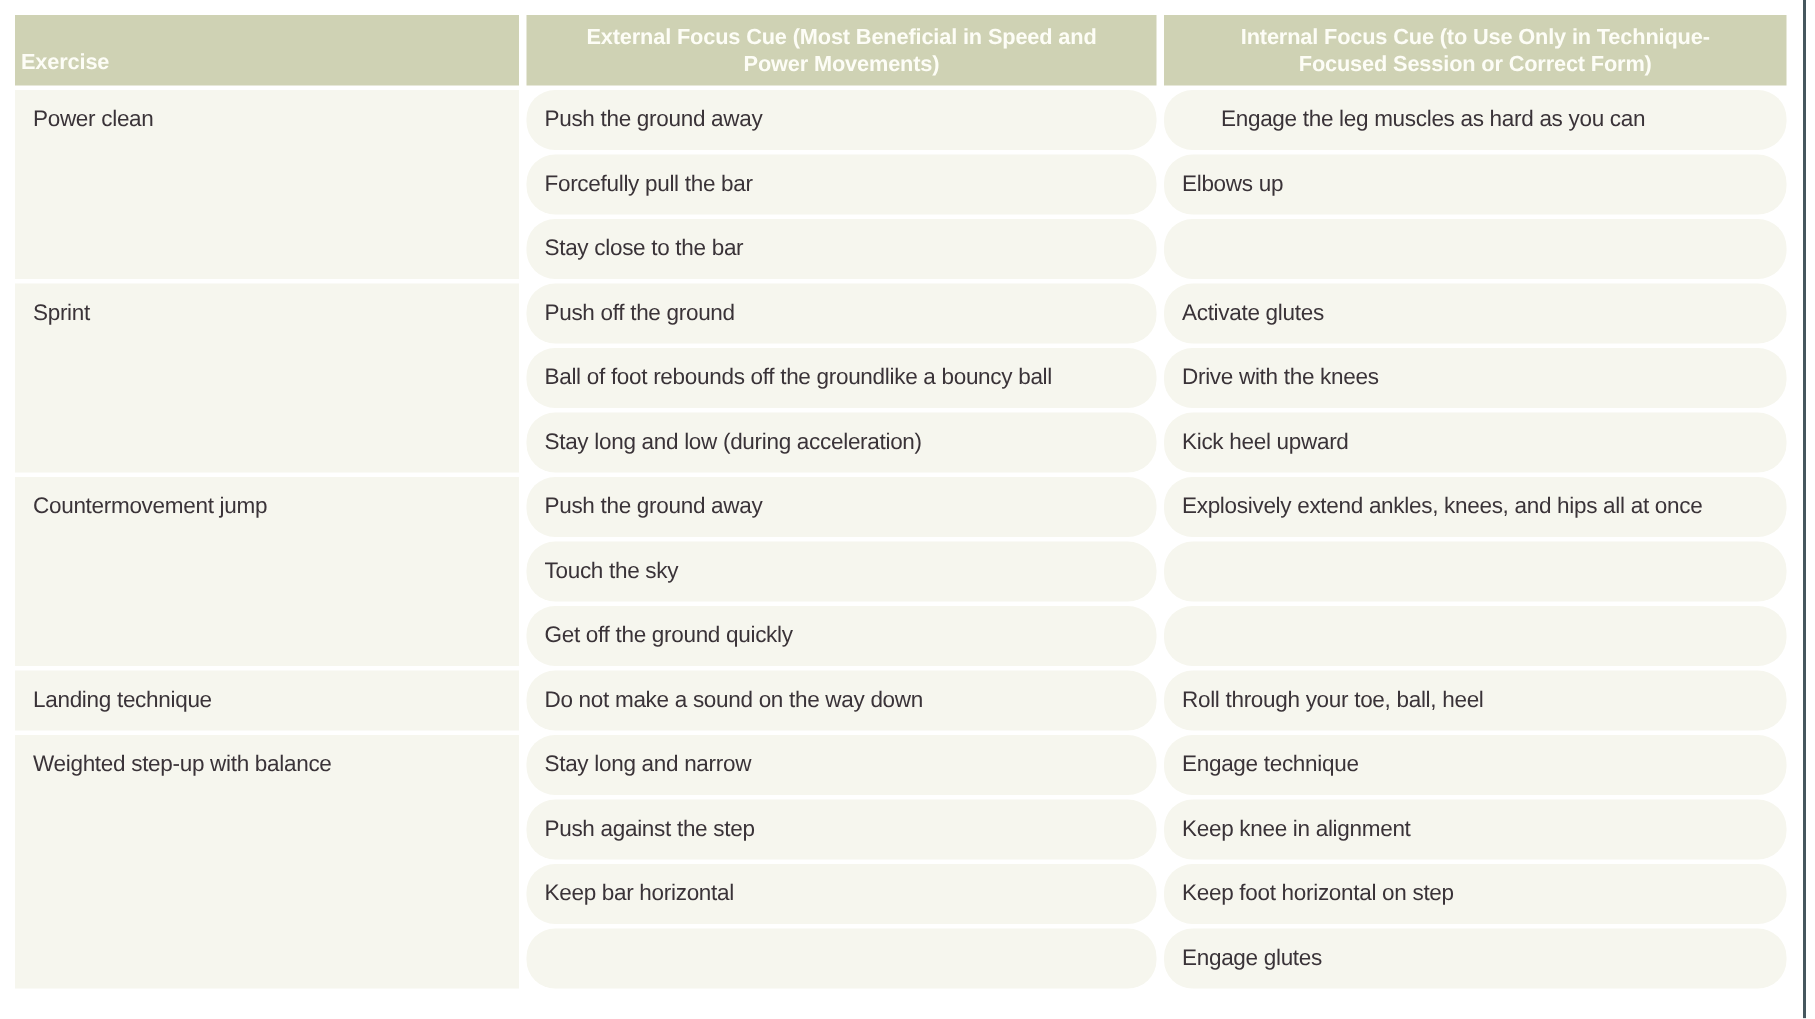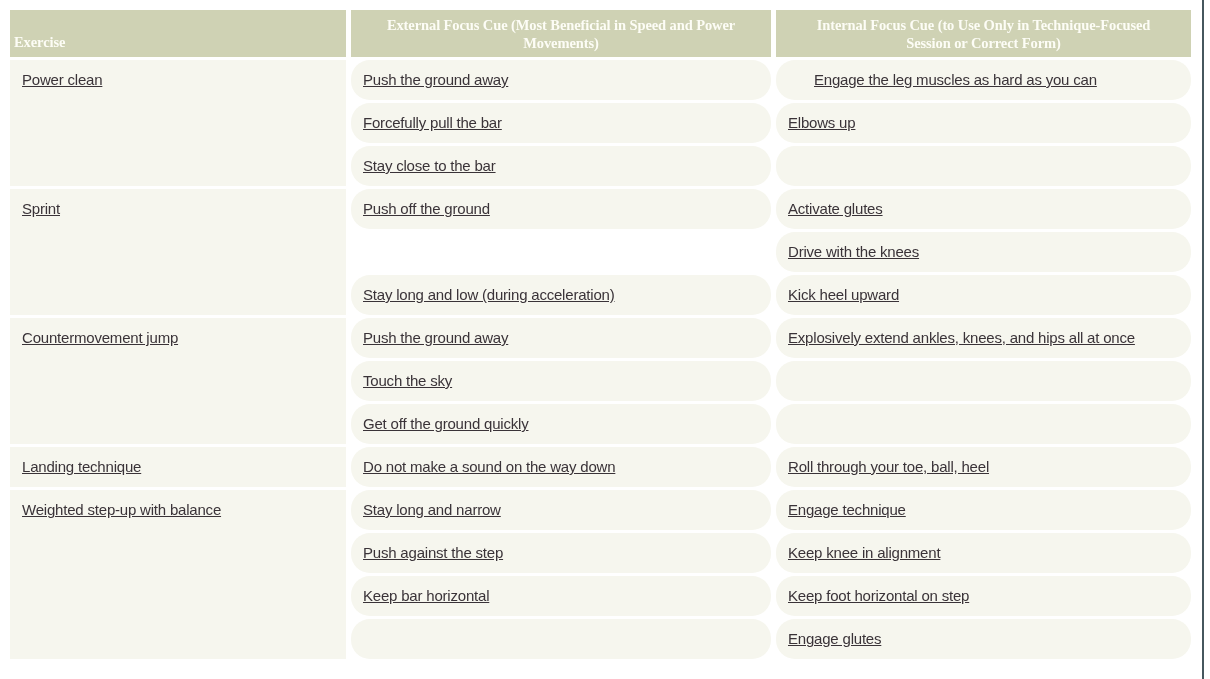--- a/index.html
+++ b/index.html
@@ -30,21 +30,20 @@
   }
   .hcell {
     background: #cfd2b4;
     color: #fdfdf6;
     font-weight: bold;
     font-size: 14.5px;
     line-height: 18px;
     min-height: 47px;
     box-sizing: border-box;
     letter-spacing: -0.1px;
-    font-family: Liberation Serif, serif;
   }
   .h-exercise {
     display: flex;
     align-items: flex-end;
     padding: 4px 6px 6px 4px;
     text-align: left;
   }
   .h-center {
     display: flex;
     align-items: center;
@@ -60,21 +59,20 @@
     margin-bottom: 3px;
   }
   .cell {
     background: #f6f6ee;
     box-sizing: border-box;
     min-height: 40px;
     padding: 10px 12px 11px 12px;
     font-size: 15px;
     line-height: 19px;
     letter-spacing: -0.2px;
-    text-decoration: underline;
   }
   .exercise-cell {
     grid-column: 1;
   }
   .cue-cell {
     text-align: justify;
     border-radius: 19px;
   }
   .right-rule {
     position: absolute;
@@ -102,20 +100,21 @@
           <div class="cell cue-cell" style="grid-area: 1 / 3; padding-left: 38px;">Engage the leg muscles as hard as you can</div>
           <div class="cell cue-cell" style="grid-area: 2 / 2;">Forcefully pull the bar</div>
           <div class="cell cue-cell" style="grid-area: 2 / 3;">Elbows up</div>
           <div class="cell cue-cell" style="grid-area: 3 / 2;">Stay close to the bar</div>
           <div class="cell cue-cell" style="grid-area: 3 / 3;"></div>
         </div>
         <div class="group">
           <div class="cell exercise-cell" style="grid-row: 1 / span 3;">Sprint</div>
           <div class="cell cue-cell" style="grid-area: 1 / 2;">Push off the ground</div>
           <div class="cell cue-cell" style="grid-area: 1 / 3;">Activate glutes</div>
+          <div class="cell cue-cell" style="grid-area: 2 / 2;">Ball of foot rebounds off the groundlike a bouncy ball</div>
           <div class="cell cue-cell" style="grid-area: 2 / 3;">Drive with the knees</div>
           <div class="cell cue-cell" style="grid-area: 3 / 2;">Stay long and low (during acceleration)</div>
           <div class="cell cue-cell" style="grid-area: 3 / 3;">Kick heel upward</div>
         </div>
         <div class="group">
           <div class="cell exercise-cell" style="grid-row: 1 / span 3;">Countermovement jump</div>
           <div class="cell cue-cell" style="grid-area: 1 / 2;">Push the ground away</div>
           <div class="cell cue-cell" style="grid-area: 1 / 3;">Explosively extend ankles, knees, and hips all at once</div>
           <div class="cell cue-cell" style="grid-area: 2 / 2;">Touch the sky</div>
           <div class="cell cue-cell" style="grid-area: 2 / 3;"></div>

